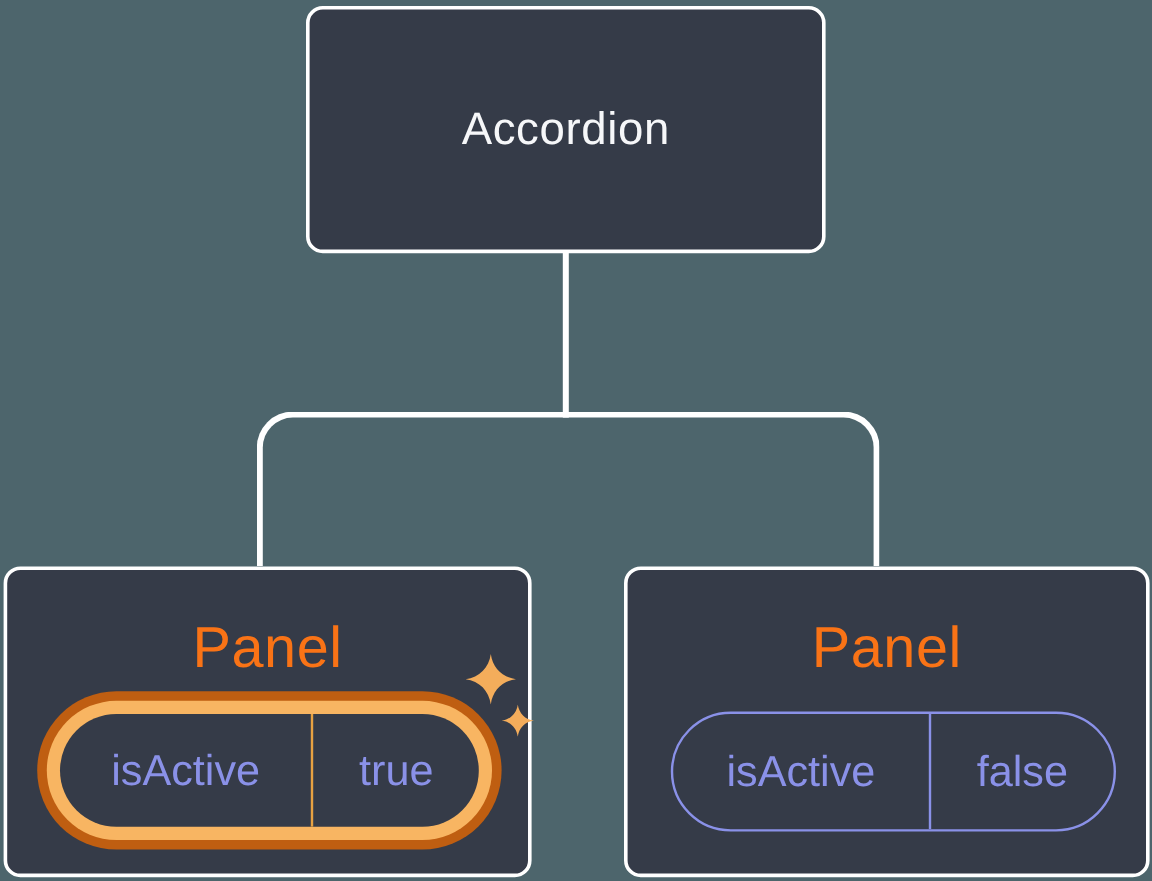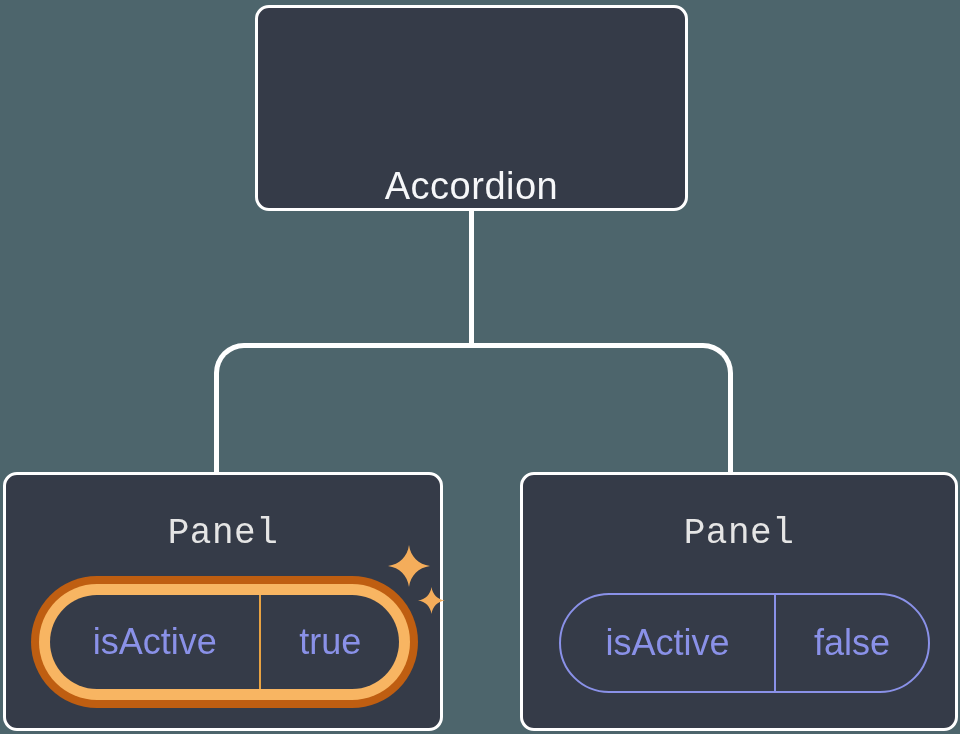--- a/index.html
+++ b/index.html
@@ -20,21 +20,21 @@
     position: absolute;
     background: #353b48;
     border: 3px solid #ffffff;
     border-radius: 14px;
     box-sizing: border-box;
   }
   .accordion {
     left: 255px; top: 5px;
     width: 433px; height: 206px;
     display: flex;
-    align-items: flex-end;
+    align-items: center;
     justify-content: center;
   }
   .node-label {
     color: #f6f7f9;
     font-size: 38px;
     font-weight: 500;
     letter-spacing: 0.5px;
   }
   
   .stem {
@@ -55,25 +55,24 @@
   
   .panel {
     width: 440px; height: 259px;
   }
   .panel-left  { left: 3px;   top: 472px; }
   .panel-right { left: 520px; top: 472px; width: 438px; }
   .panel-title {
     position: absolute;
     top: 38px; left: 0; right: 0;
     text-align: center;
-    color: #e5e5e5;
-    font-size: 36px;
+    color: #f97316;
+    font-size: 48px;
     font-weight: 500;
     letter-spacing: 0.5px;
-    font-family: Liberation Mono, monospace;
   }
   
   .pill-outer {
     position: absolute;
     left: 25px; top: 101px;
     width: 387px; height: 132px;
     background: #bf5e11;
     border-radius: 66px;
     padding: 8px;
     box-sizing: border-box;

